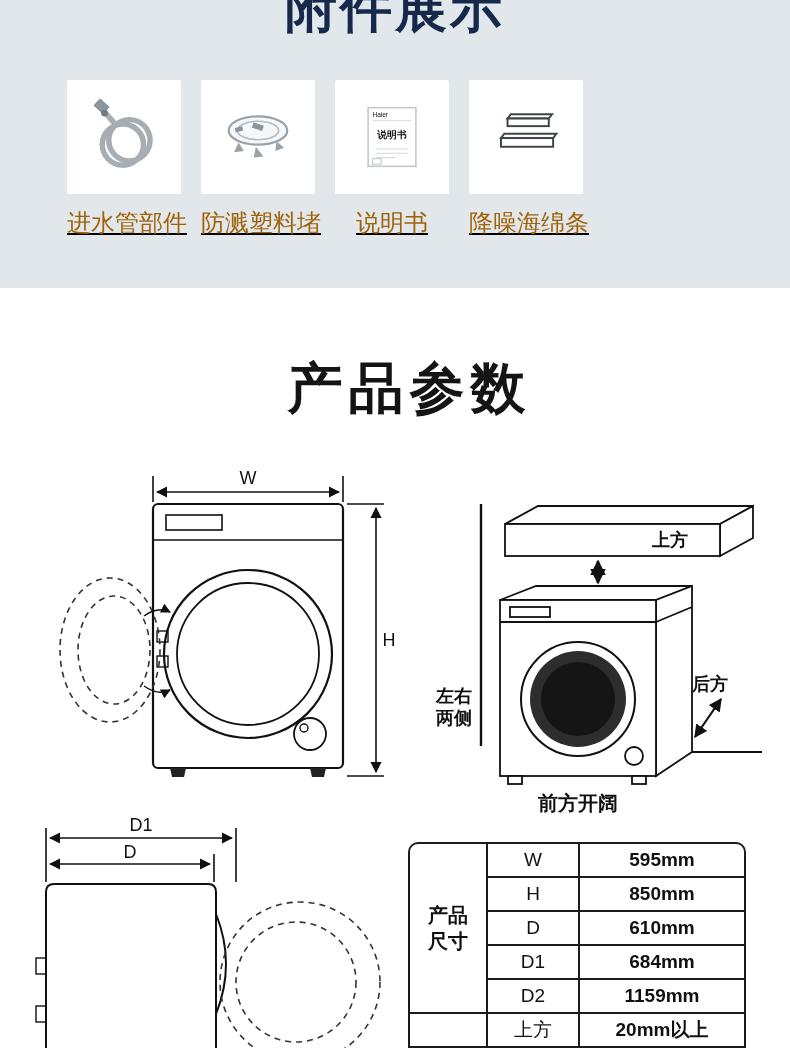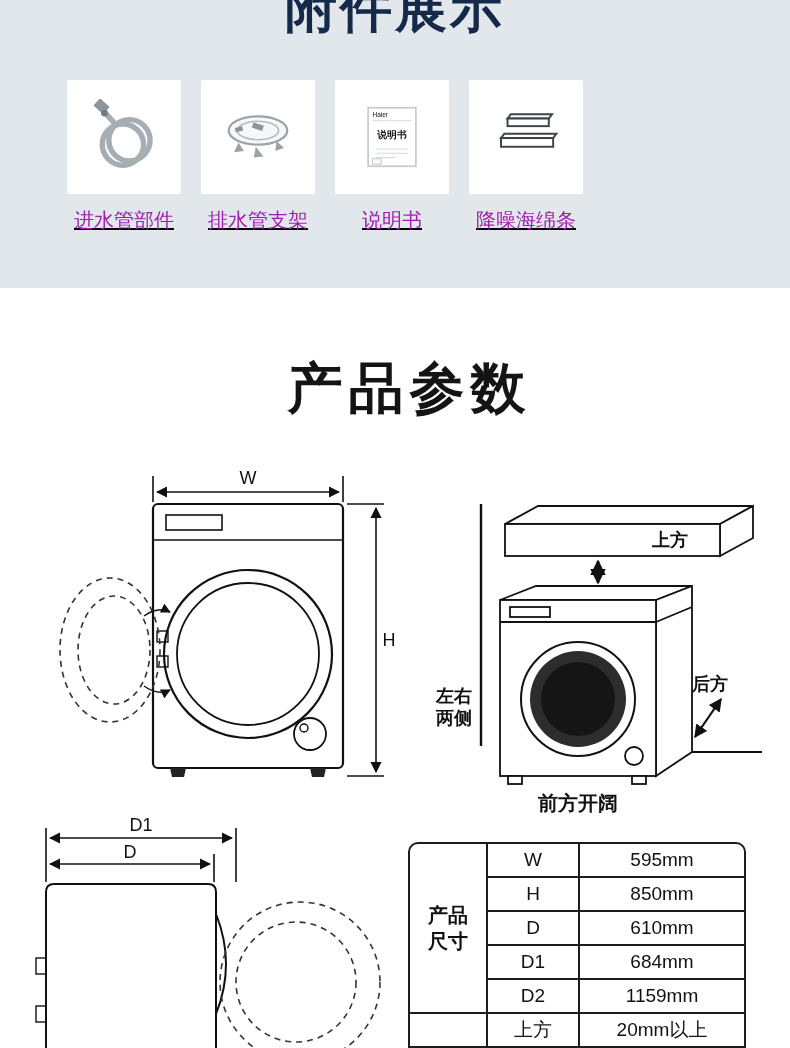--- a/index.html
+++ b/index.html
@@ -9,21 +9,21 @@
 
   
   .acc { position:absolute; top:0; left:0; width:790px; height:288px; background:#e2e7ec; overflow:hidden; }
   .acc-title { position:absolute; top:-26px; left:0; width:100%; text-align:center;
                font-size:52px; font-weight:700; color:#15294b; letter-spacing:3px; }
   .cards { position:absolute; top:80px; left:67px; display:flex; gap:20px; }
   .cardcol { display:flex; flex-direction:column; align-items:center; gap:13px;text-decoration:underline; }
   .card { width:114px; height:114px; background:#fff; border-radius:2px;
           display:flex; align-items:center; justify-content:center; }
   .card svg { width:76px; height:76px; }
-  .card-label { width:114px; text-align:center; font-size:20px; color:#a21caf; white-space:nowrap; }
+  .card-label { width:114px; text-align:center; font-size:24px; color:#a16207; white-space:nowrap; }
 
   
   .params-title { position:absolute; top:352px; left:0; width:100%; text-align:center;
                   font-size:55px; font-weight:700; color:#141414; letter-spacing:6px;padding-left:29px; }
 
   .front-svg { position:absolute; left:58px;  top:468px; width:340px; height:330px; }
   .clear-svg { position:absolute; left:420px; top:500px; width:350px; height:320px; }
   .top-svg   { position:absolute; left:28px;  top:818px; width:360px; height:230px; }
 
   svg text { font-family:"Liberation Sans","DejaVu Sans",sans-serif; fill:#111; }
@@ -31,21 +31,21 @@
   .cn-label  { font-size:18px; font-weight:600; }
   .cn-label-lg { font-size:20px; font-weight:600; }
 
   
   .dim-table { position:absolute; left:408px; top:842px; width:338px;
                border:2px solid #1c1c1c; border-radius:10px 10px 0 0;
                border-collapse:separate; border-spacing:0; overflow:hidden; background:#fff; }
   .dim-table td { border-right:2px solid #1c1c1c; border-bottom:2px solid #1c1c1c;
                   text-align:center; vertical-align:middle; height:34px;
                   font-size:19px; color:#111; padding:0 4px; }
-  .dim-table td:last-child { border-right:none; }
+  .dim-table td:last-child { border-right:none;font-weight:bold; }
   .dim-table td.hdr { font-size:20px; font-weight:600; line-height:1.3;
                       word-break:break-all; padding:4px 16px; }
 </style>
 </head>
 <body>
 
 <div class="page">
 
   <section class="acc">
     <h1 class="acc-title">附件展示</h1>
@@ -72,21 +72,21 @@
           <svg viewBox="0 0 70 70">
             <ellipse cx="35" cy="29" rx="27" ry="13" fill="#f5f7f8" stroke="#9aa2a9" stroke-width="2"></ellipse>
             <ellipse cx="35" cy="29" rx="19" ry="8.5" fill="none" stroke="#b4bbc1" stroke-width="1.5"></ellipse>
             <rect x="30" y="23" width="10" height="5" fill="#8d959c" transform="rotate(18 35 25)"></rect>
             <rect x="14" y="26" width="7" height="4" fill="#8d959c" transform="rotate(-12 17 28)"></rect>
             <path d="M17,40 l-4,9 l9,-1 z" fill="#9aa2a9"></path>
             <path d="M33,44 l-2,10 l9,-1 z" fill="#9aa2a9"></path>
             <path d="M52,39 l-1,9 l8,-3 z" fill="#9aa2a9"></path>
           </svg>
         </div>
-        <div class="card-label">排水管支架</div>
+        <div class="card-label">防溅塑料堵</div>
       </div>
 
 
       <div class="cardcol">
         <div class="card">
           <svg viewBox="0 0 70 70">
             <rect x="13" y="8" width="44" height="54" fill="#fff" stroke="#c3c9ce" stroke-width="1.5"></rect>
             <text x="17" y="17" font-size="6" fill="#2433a0">Haier</text>
             <path d="M17,20 h36" stroke="#d5dade" stroke-width="1"></path>
             <text x="35" y="36" font-size="9" font-weight="bold" text-anchor="middle" fill="#333">说明书</text>

